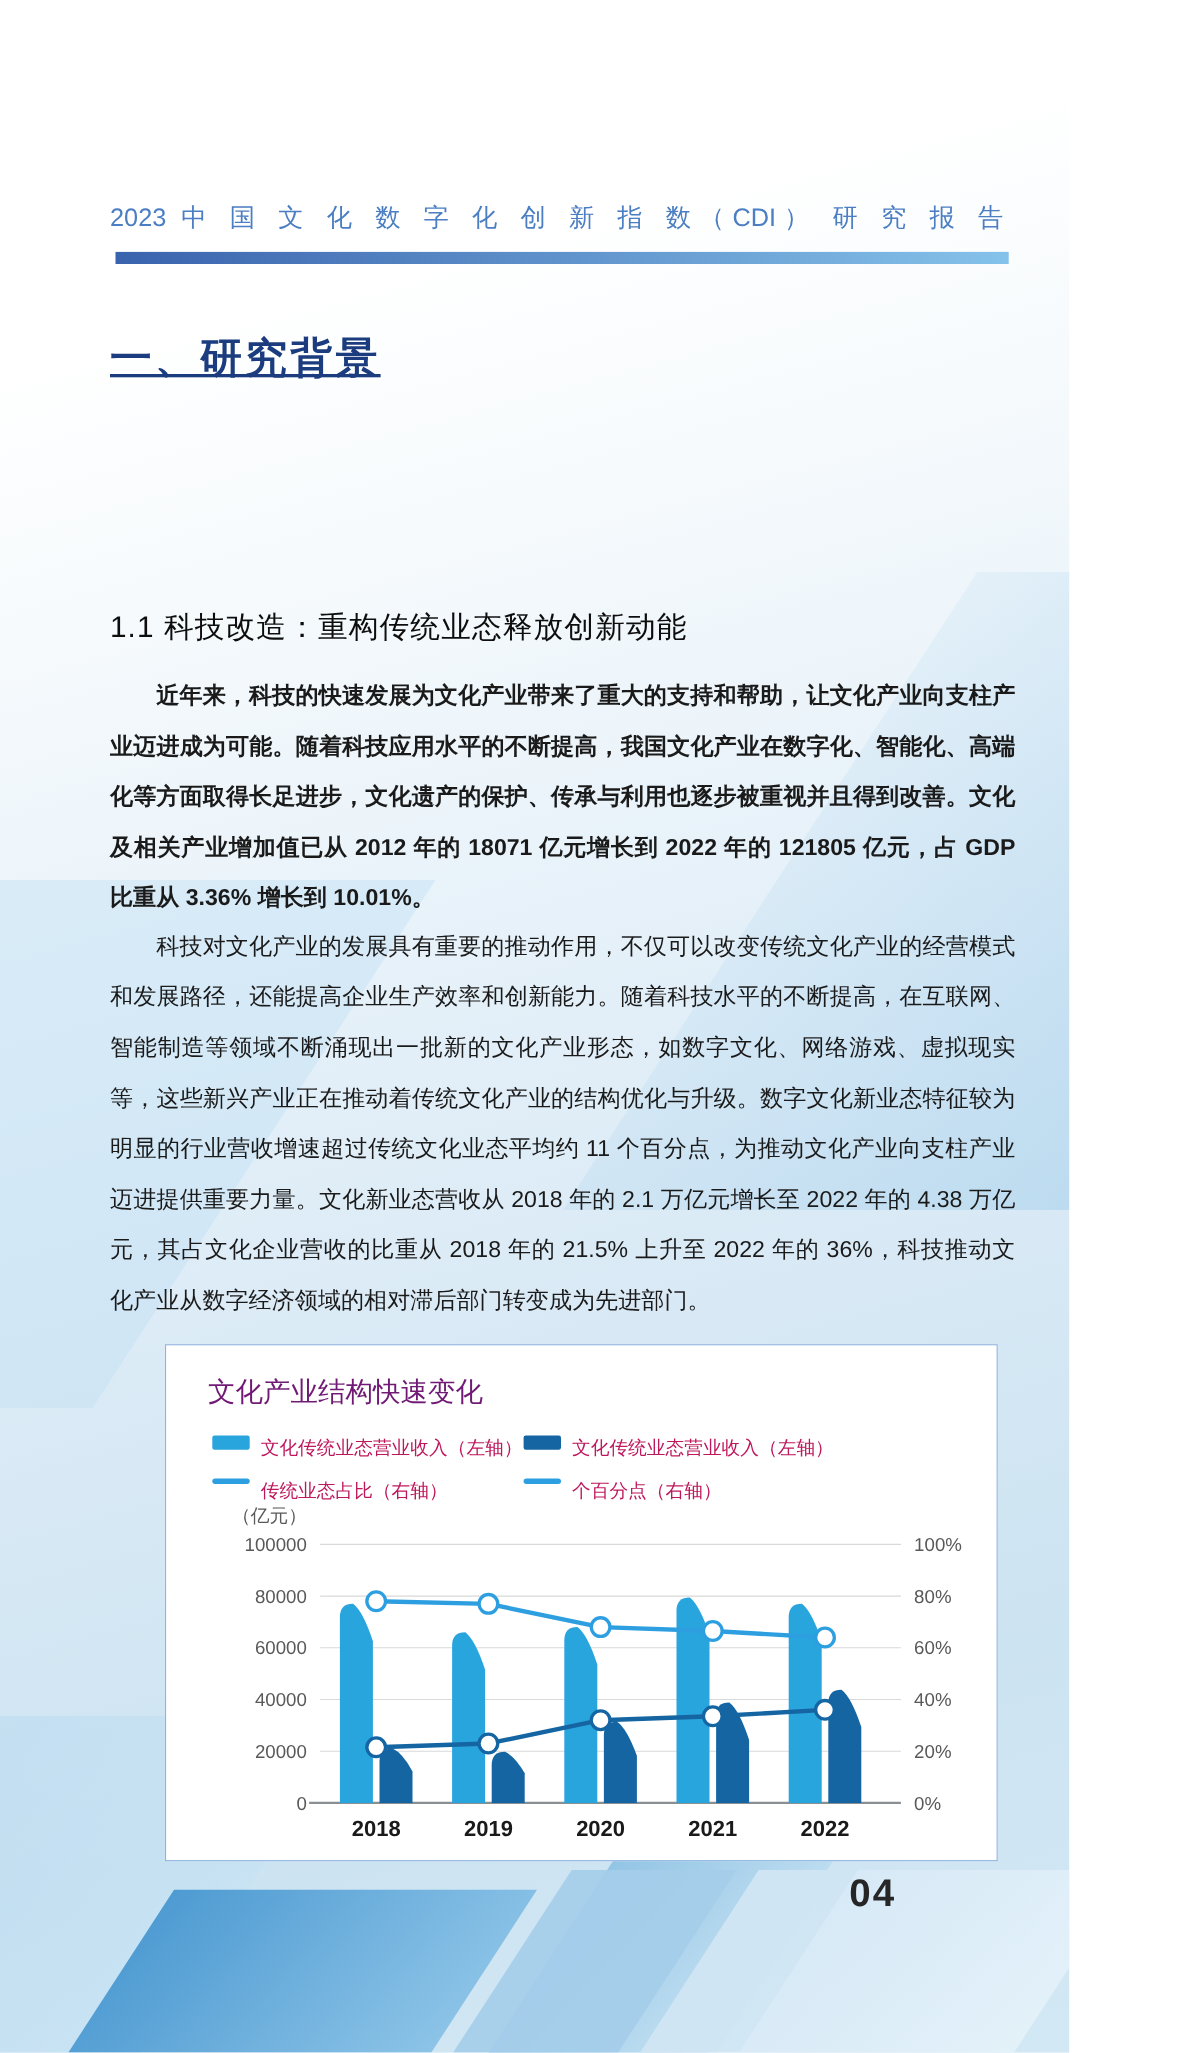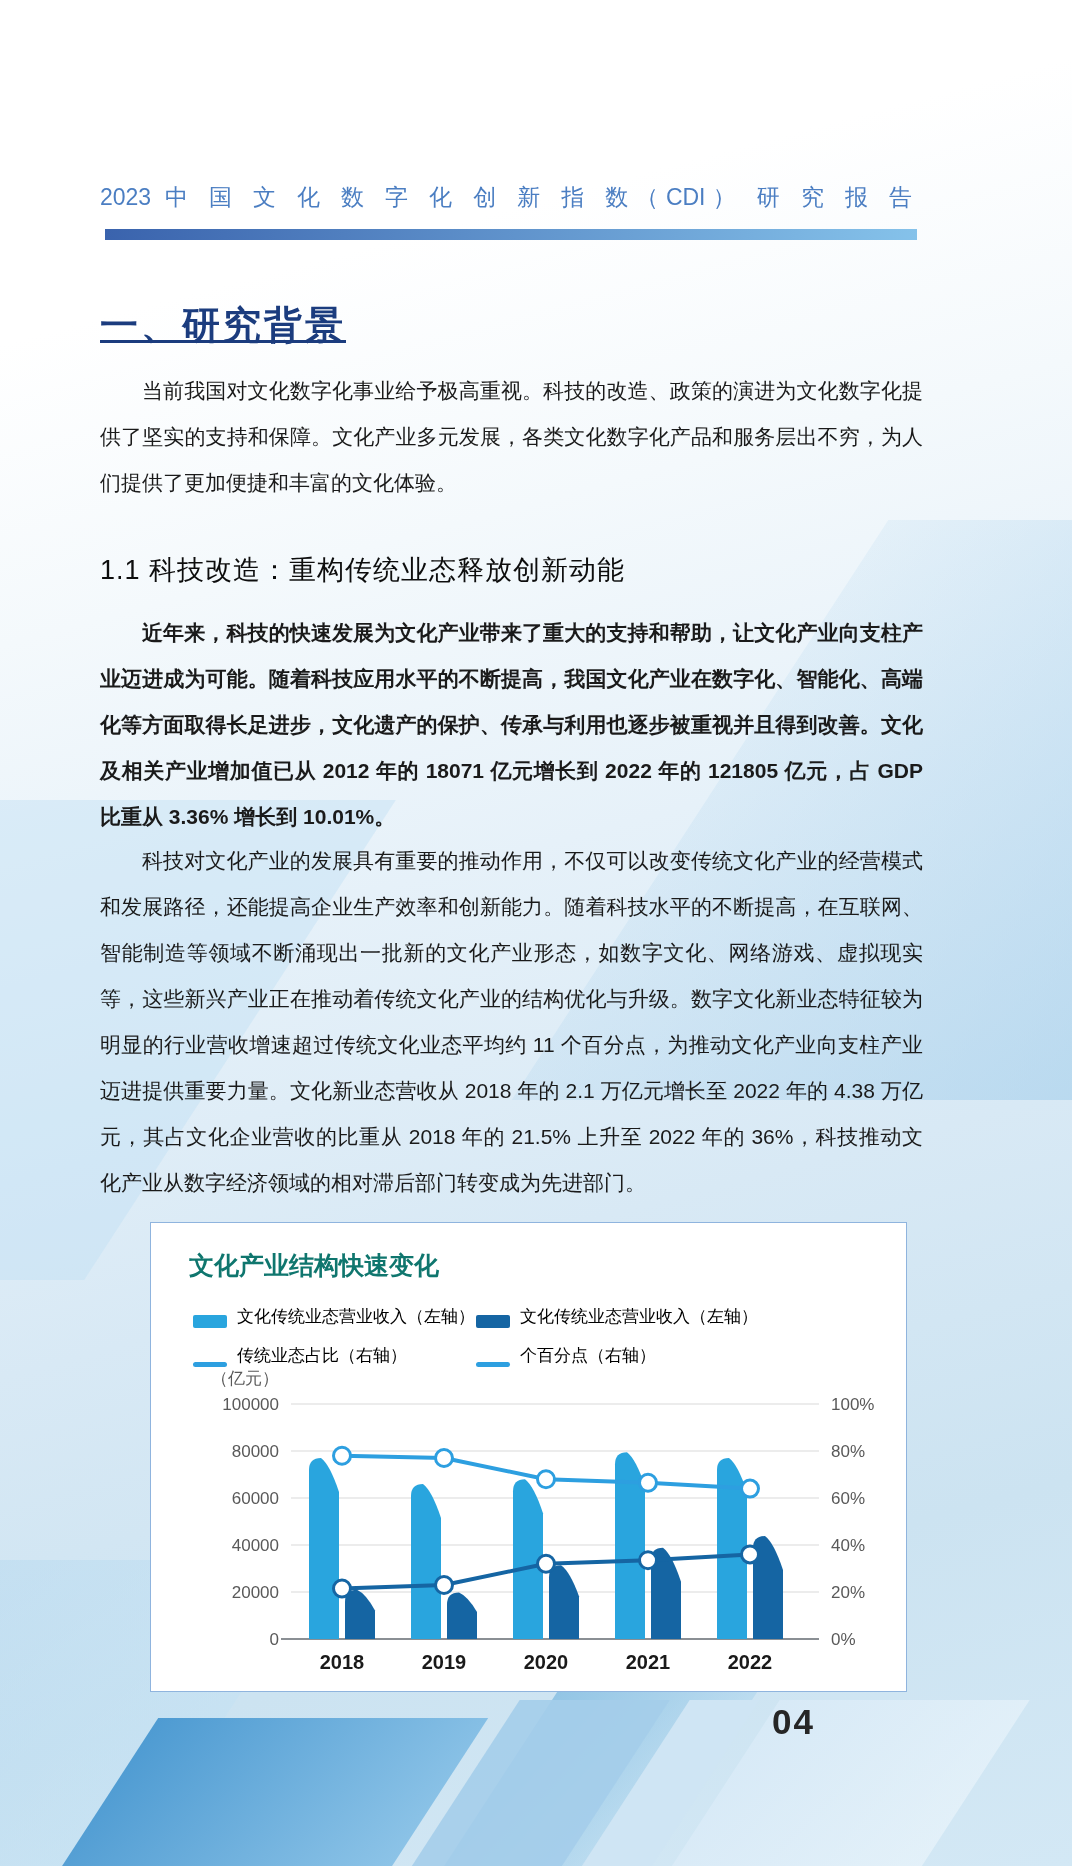--- a/index.html
+++ b/index.html
@@ -1,18 +1,18 @@
 <!DOCTYPE html>
 <html><head>
 <meta charset="utf-8">
 <style>
   html,body{margin:0;padding:0;}
   body{font-family:"Liberation Sans","DejaVu Sans",sans-serif;}
   #page{
-    position:relative;width:1072px;height:1866px;overflow:hidden;
+    position:relative;width:972px;height:1866px;overflow:hidden;
     background:linear-gradient(165deg,#ffffff 0%,#ffffff 16%,#f4f9fc 30%,#e6f1f9 46%,#d8e9f5 64%,#cce3f1 82%,#d3e8f5 100%);
   }
   
   .deco{position:absolute;transform:skewX(-33deg);z-index:0;}
   #deco-mid-right{top:520px;left:700px;width:600px;height:580px;
     background:linear-gradient(100deg,rgba(173,212,238,0.18),rgba(163,206,235,0.60));}
   #deco-mid-left{top:800px;left:-320px;width:560px;height:480px;background:rgba(193,223,243,0.45);}
   #deco-low-left{top:1560px;left:-180px;width:400px;height:330px;
     background:linear-gradient(100deg,rgba(160,206,236,0.30),rgba(196,226,244,0.50));}
   #deco-under-chart{top:1680px;left:500px;width:200px;height:200px;
@@ -33,24 +33,24 @@
   #section-heading{left:100px;top:300px;font-size:38px;font-weight:bold;color:#1B3C7E;letter-spacing:3px;text-decoration:underline;}
   .para{left:100px;width:823px;font-size:21px;line-height:46px;color:#1A1A1A;
     text-align:justify;text-indent:2em;}
   #para-intro{top:368px;}
   #subsection-heading{left:100px;top:552px;font-size:27px;font-weight:normal;color:#0d0d0d;letter-spacing:1px;}
   #para-tech-1{top:610px;font-weight:bold;}
   #para-tech-2{top:838px;}
   
   #chart-card{left:150px;top:1222px;width:757px;height:470px;background:#ffffff;
     border:1px solid #8FB4DE;box-sizing:border-box;}
-  #chart-title{position:absolute;left:38px;top:26px;font-size:25px;font-weight:bold;color:#0f766e;}
+  #chart-title{position:absolute;left:38px;top:26px;font-size:25px;font-weight:normal;color:#701a75;}
   #chart-legend{position:absolute;left:42px;top:82px;width:660px;
     display:grid;grid-template-columns:283px 283px;grid-row-gap:16px;}
-  .legend-item{display:flex;align-items:flex-end;font-size:17px;color:#000000;}
+  .legend-item{display:flex;align-items:flex-start;font-size:17px;color:#be185d;}
   .legend-swatch{display:inline-block;margin-right:10px;}
   .legend-swatch.swatch-bar{width:34px;height:13px;border-radius:2px;}
   .legend-swatch.swatch-line{width:34px;height:5px;border-radius:3px;}
   #chart-svg{position:absolute;left:20px;top:145px;width:717px;height:320px;overflow:visible;}
   #chart-svg text{font-family:"Liberation Sans","DejaVu Sans",sans-serif;}
   
   #page-number{left:772px;top:1702px;font-size:35px;font-weight:bold;color:#262626;letter-spacing:2px;}
 </style>
 </head>
 <body>
@@ -65,21 +65,20 @@
     <div class="band" id="band-1"></div>
     <div class="band" id="band-2"></div>
     <div class="band" id="band-3"></div>
     <div class="band" id="band-4"></div>
   </div>
 
   <div class="content" id="header-title">2023 中 国 文 化 数 字 化 创 新 指 数（CDI） 研 究 报 告</div>
   <div class="content" id="header-rule"></div>
 
   <div class="content" id="section-heading">一、研究背景</div>
-  <div class="content para" id="para-intro">当前我国对文化数字化事业给予极高重视。科技的改造、政策的演进为文化数字化提供了坚实的支持和保障。文化产业多元发展，各类文化数字化产品和服务层出不穷，为人们提供了更加便捷和丰富的文化体验。</div>
   <div class="content" id="subsection-heading">1.1  科技改造：重构传统业态释放创新动能</div>
   <div class="content para" id="para-tech-1">近年来，科技的快速发展为文化产业带来了重大的支持和帮助，让文化产业向支柱产业迈进成为可能。随着科技应用水平的不断提高，我国文化产业在数字化、智能化、高端化等方面取得长足进步，文化遗产的保护、传承与利用也逐步被重视并且得到改善。文化及相关产业增加值已从 2012 年的 18071 亿元增长到 2022 年的 121805 亿元，占 GDP 比重从 3.36% 增长到 10.01%。</div>
   <div class="content para" id="para-tech-2">科技对文化产业的发展具有重要的推动作用，不仅可以改变传统文化产业的经营模式和发展路径，还能提高企业生产效率和创新能力。随着科技水平的不断提高，在互联网、智能制造等领域不断涌现出一批新的文化产业形态，如数字文化、网络游戏、虚拟现实等，这些新兴产业正在推动着传统文化产业的结构优化与升级。数字文化新业态特征较为明显的行业营收增速超过传统文化业态平均约 11 个百分点，为推动文化产业向支柱产业迈进提供重要力量。文化新业态营收从 2018 年的 2.1 万亿元增长至 2022 年的 4.38 万亿元，其占文化企业营收的比重从 2018 年的 21.5% 上升至 2022 年的 36%，科技推动文化产业从数字经济领域的相对滞后部门转变成为先进部门。</div>
 
   <div class="content" id="chart-card">
     <div id="chart-title">文化产业结构快速变化</div>
     <div id="chart-legend">
       <div class="legend-item">
         <span class="legend-swatch swatch-bar" style="background: rgb(41, 165, 222);"></span>
         <span>文化传统业态营业收入（左轴）</span>

